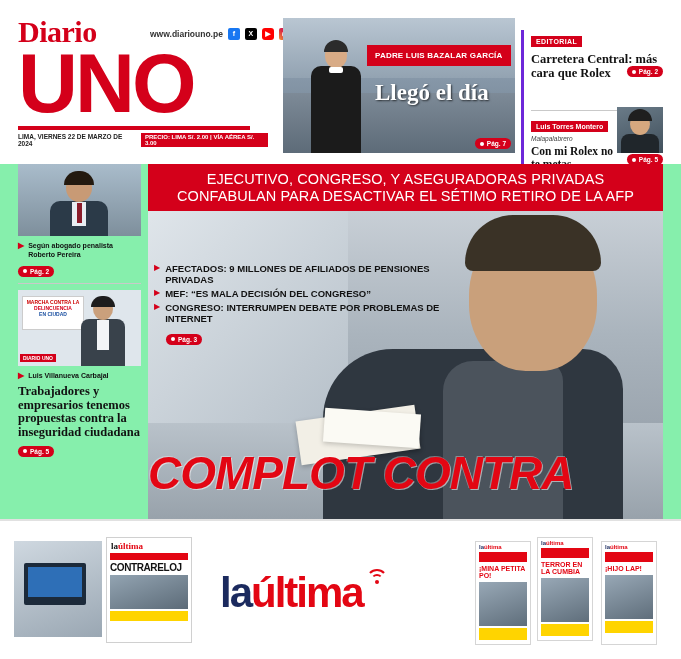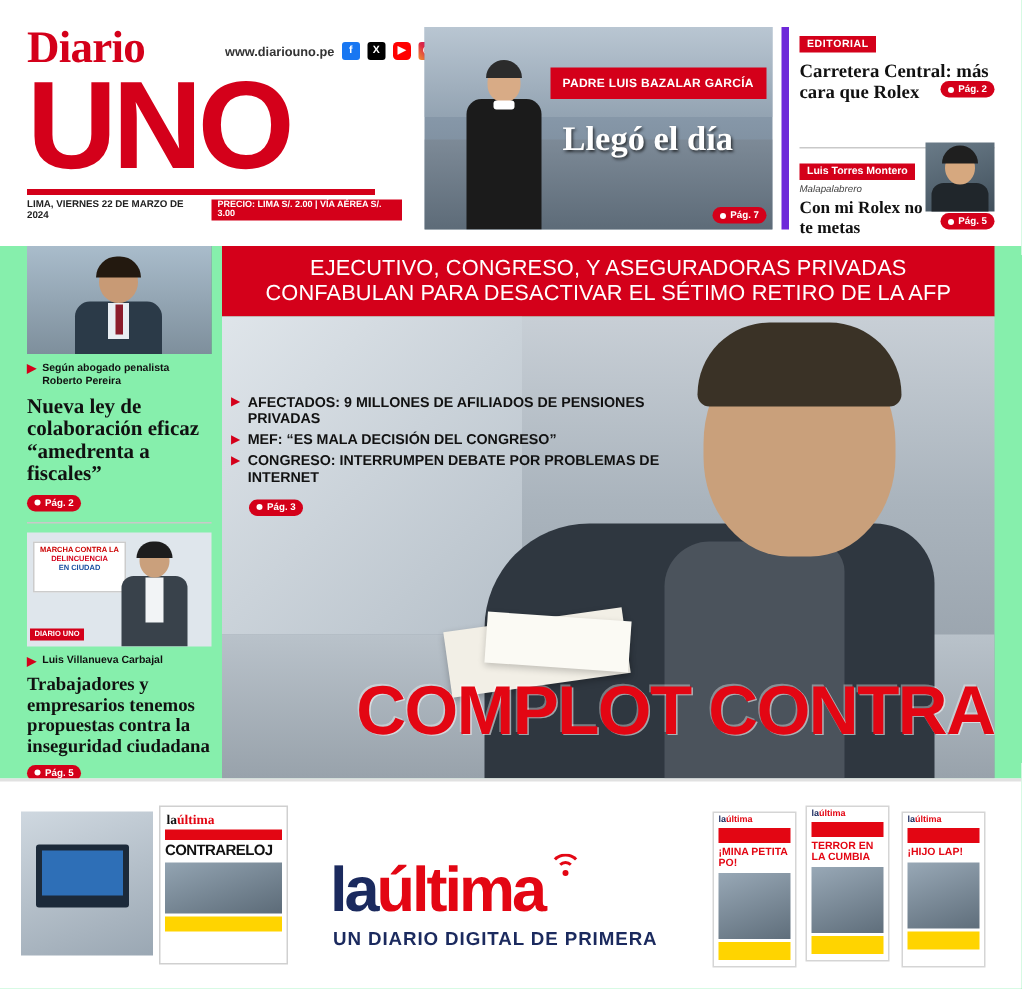--- a/index.html
+++ b/index.html
@@ -100,22 +100,22 @@
   .pag-pill {
     display: inline-flex; align-items: center; gap: 3px;
     background: #d4001a; color: #fff; font-size: 6.5px; font-weight: bold;
     padding: 2px 5px; border-radius: 8px; white-space: nowrap;
   }
   .pag-pill .dot { width: 4px; height: 4px; background: #fff; border-radius: 50%; display:inline-block;}
   .mast-pag { position: absolute; right: 4px; bottom: 4px; }
 
   
   .ed-col {
-    position: absolute; left: 521px; top: 18px; width: 142px; height: 135px;
-    border-left: 5px solid #6d28d9; padding-left: 7px;
+    position: absolute; left: 521px; top: 30px; width: 142px; height: 135px;
+    border-left: 3px solid #6d28d9; padding-left: 7px;
   }
   .ed-label {
     background: #d4001a; color: #fff; font-size: 7px; font-weight: bold;
     padding: 2px 5px; display: inline-block; letter-spacing: .4px;
   }
   .ed-title {
     font-family: "Liberation Serif", serif;
     font-size: 12.5px; font-weight: bold; color: #111; line-height: 14px;
     margin-top: 4px;
   }
@@ -251,21 +251,22 @@
   .bullet {
     display: flex; gap: 5px; align-items: flex-start; margin-bottom: 3px;
   }
   .bullet .txt {
     font-size: 9.5px; font-weight: bold; color: #111; line-height: 11px;
   }
   .bullets .pag-wrap { margin-top: 3px; margin-left: 12px; }
 
   .big-title {
     position: absolute; left: 0; right: 0; bottom: 24px;
-    text-align: right;
+    text-align: left;
+    font-style: italic;
   }
   .big-title .l1, .big-title .l2 {
     font-family: "Liberation Sans", sans-serif;
     font-weight: bold;
     color: #e30613;
     font-size: 46px;
     line-height: 44px;
     letter-spacing: -1px;
     text-shadow: 1px 1px 0 rgba(255,255,255,.55), -1px -1px 0 rgba(255,255,255,.35);
   }
@@ -406,21 +407,20 @@
           <div class="sh"></div>
           <div class="ti"></div>
           <div class="hd"></div>
           <div class="hr"></div>
         </div>
       </div>
       <div class="lc-kicker">
         <span class="arrow">▶</span>
         <span class="txt">Según abogado penalista Roberto Pereira</span>
       </div>
-      <div class="lc-head">Nueva ley de colaboración eficaz “amedrenta a fiscales”</div>
       <div class="lc-pag pag-pill">
         <span class="dot"></span>
         <span>Pág. 2</span>
       </div>
       <div class="lc-rule"></div>
 
       <div class="lc-photo2">
         <div class="banner">
           <div>MARCHA CONTRA LA</div>
           <div class="red">DELINCUENCIA</div>
@@ -512,21 +512,20 @@
       <div class="ad-logo">
         <div class="word">
           <span>la</span><span class="red">última</span>
           <span class="wifi">
             <i class="a"></i>
               <i class="b"></i>
               <i class="c"></i>
           </span>
         </div>
       </div>
-      <div class="ad-sub">UN DIARIO DIGITAL DE PRIMERA</div>
 
       <div class="ad-thumbs">
         <div class="t t1">
           <div class="lg">
             <span>la</span><span class="r">última</span>
           </div>
           <div class="rb"></div>
           <div class="hl">¡MINA PETITA PO!</div>
           <div class="ph"></div>
           <div class="yl"></div>

